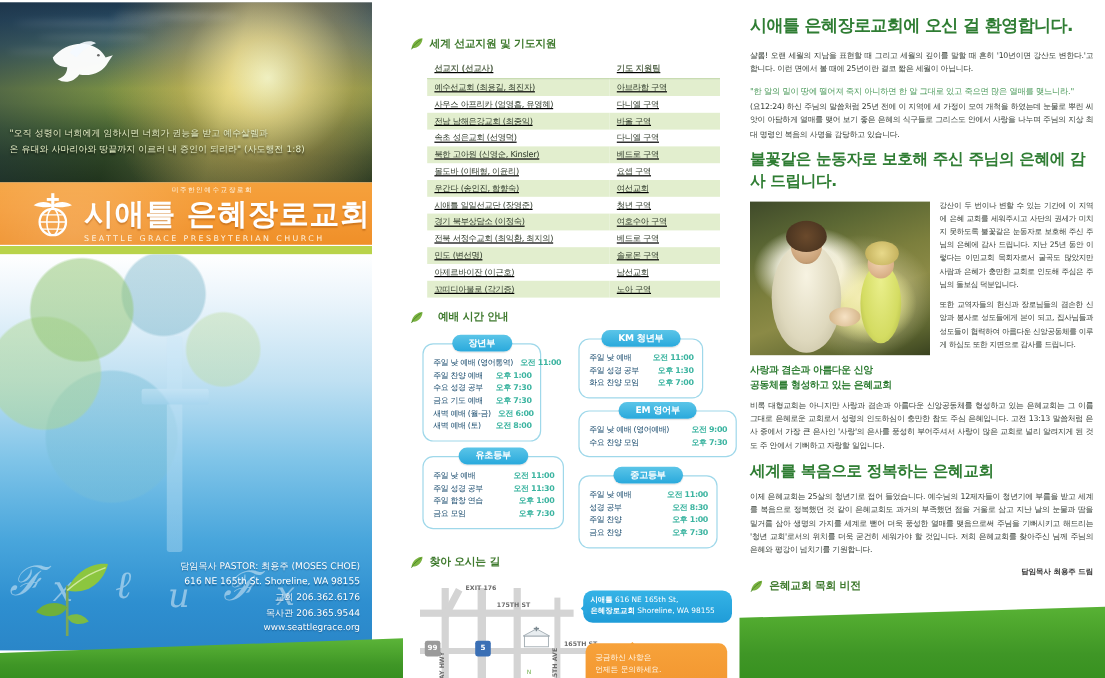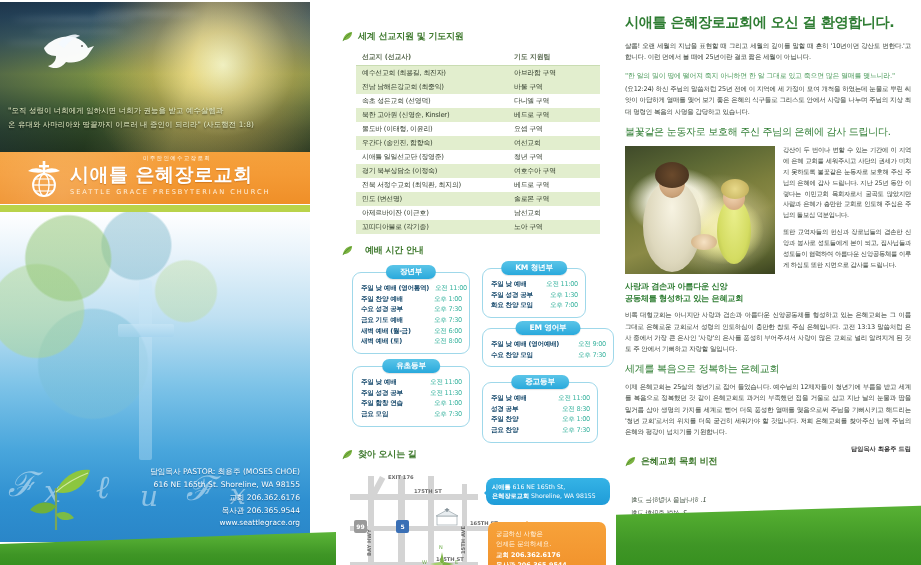--- a/index.html
+++ b/index.html
@@ -44,21 +44,21 @@
     background:linear-gradient(to bottom,#f5a13c 0%,#f49a35 45%,#ef8f28 100%);
     overflow:hidden;
   }
   .logo-band:after{
     content:""; position:absolute; inset:0;
     background:radial-gradient(circle at 20% 80%, rgba(255,255,255,0.18) 0%, rgba(255,255,255,0) 45%);
   }
   .logo-mark{ position:absolute; left:24px; top:6px; width:40px; height:40px; z-index:2;}
   .logo-text{ position:absolute; left:70px; top:3px; z-index:2; }
   .logo-sub-top{ font-size:5.6px; color:#fff6e8; letter-spacing:1.2px; text-align:center; width:170px; margin-left:22px; }
-  .logo-kr{ font-size:19px; font-weight:bold; color:#ffffff; letter-spacing:0.5px; line-height:1.25; text-shadow:0 1px 1px rgba(150,70,0,0.35); }
+  .logo-kr{ font-size:25px; font-weight:bold; color:#ffffff; letter-spacing:0.5px; line-height:1.25; text-shadow:0 1px 1px rgba(150,70,0,0.35); }
   .logo-en{ font-size:6.6px; color:#fdf0dd; letter-spacing:2.0px; margin-top:1px; }
 
   .green-rule{ position:absolute; left:0; top:205px; width:310px; height:7px; background:#b9d34a; }
 
   .left-photo {
     position:absolute; left:0; top:212px; width:310px; height:330px;
     background:
       radial-gradient(circle at 22% 14%, rgba(150,200,120,0.55) 0 42px, rgba(150,200,120,0) 44px),
       radial-gradient(circle at 44% 10%, rgba(120,180,200,0.45) 0 34px, rgba(120,180,200,0) 36px),
       radial-gradient(circle at 12% 30%, rgba(175,215,145,0.5) 0 46px, rgba(175,215,145,0) 48px),
@@ -95,21 +95,21 @@
 
   
   .mid-col{ position:absolute; left:336px; top:18px; width:280px; height:565px; }
 
   .sec-head{
     display:flex; align-items:center; gap:5px;
     font-size:9px; font-weight:bold; color:#3f7a2e; letter-spacing:-0.2px;
   }
   .leaf-ico{ width:11px; height:11px; flex:0 0 11px; }
 
-  .mis-table{ width:244px; margin:7px 0 0 20px; border-collapse:collapse; }
+  .mis-table{ width:244px; margin:7px 0 0 20px; border-collapse:collapse;text-decoration:underline; }
   .mis-table th{
     font-size:6.9px; font-weight:bold; color:#5d6d54; text-align:left;
     padding:2px 4px 3px 6px; border-bottom:1.4px solid #c9dcb2; letter-spacing:-0.1px;
   }
   .mis-table td{
     font-size:6.9px; color:#2f3a2a; padding:2.0px 4px 2.0px 6px;
     letter-spacing:-0.25px; white-space:nowrap;
   }
   .mis-table tr.alt td{ background:#e2eece; }
   .mis-table td.col2{ color:#2f3a2a; }
@@ -121,24 +121,24 @@
     background:#ffffff; padding:10px 7px 6px 8px;
   }
   .sbox .cap{
     position:absolute; left:50%; transform:translateX(-50%); top:-8px;
     background:linear-gradient(to bottom,#5bc5e8,#29a9dc);
     color:#fff; font-size:7.6px; font-weight:bold; padding:1.5px 14px 2px;
     border-radius:9px; white-space:nowrap; letter-spacing:-0.2px;
     box-shadow:0 1px 1px rgba(0,0,0,0.12);
   }
   .srow{ display:flex; justify-content:space-between; font-size:6.6px; line-height:1.62; letter-spacing:-0.3px; }
-  .srow .nm{ color:#15486b; font-weight:bold; white-space:nowrap; }
-  .srow .tm{ color:#3bb4a0; font-weight:normal; white-space:nowrap; padding-left:6px; }
-
-  .b-adult{ left:16px; top:6px; width:118px; }
+  .srow .nm{ color:#15486b; font-weight:normal; white-space:nowrap; }
+  .srow .tm{ color:#3bb4a0; font-weight:bold; white-space:nowrap; padding-left:6px; }
+
+  .b-adult{ left:16px; top:6px; width:99px; }
   .b-child{ left:16px; top:100px; width:118px; }
   .b-km   { left:146px; top:2px;  width:104px; }
   .b-em   { left:146px; top:62px; width:132px; }
   .b-youth{ left:146px; top:116px;width:116px; }
 
   
   .map-head{ margin-top:6px; }
   .mapwrap{ position:relative; width:280px; height:128px; margin-top:3px; }
   .road{ position:absolute; background:#d4d4d4; }
   .maplbl{ position:absolute; font-size:5.2px; color:#6b6b6b; font-weight:bold; white-space:nowrap; }
@@ -163,21 +163,21 @@
   .compass{ position:absolute; left:92px; top:86px; width:28px; height:28px; font-size:5px; color:#6fae4a; }
 
   
   .right-col{ position:absolute; left:616px; top:0; width:305px; height:565px; padding:14px 10px 0 9px; }
   .r-title{
     font-size:14.2px; font-weight:bold; color:#2f7d33; letter-spacing:-0.5px;
     line-height:1.25; margin-bottom:9px;
   }
   .r-p{ font-size:6.5px; color:#333b33; line-height:1.72; letter-spacing:-0.2px; text-align:justify; margin-bottom:7px; }
   .r-quote{ font-size:6.9px; color:#4b9a5a; line-height:1.75; letter-spacing:-0.2px; margin-bottom:2px; }
-  .r-sub{ font-size:10px; font-weight:normal; color:#2f7d33; letter-spacing:-0.3px; margin:5px 0 6px; line-height:1.4; }
+  .r-sub{ font-size:13px; font-weight:bold; color:#2f7d33; letter-spacing:-0.3px; margin:5px 0 6px; line-height:1.4; }
 
   .jesus-block{ overflow:hidden; }
   .jesus-img{
     float:left; width:150px; height:128px; margin:1px 8px 5px 0;
     background:
       radial-gradient(ellipse at 62% 62%, rgba(255,245,205,0.75) 0%, rgba(255,240,190,0) 46%),
       radial-gradient(ellipse at 34% 44%, rgba(250,248,235,0.9) 0 26px, rgba(250,248,235,0) 48px),
       radial-gradient(ellipse at 66% 66%, rgba(228,232,120,0.8) 0 20px, rgba(228,232,120,0) 40px),
       linear-gradient(160deg,#3f4a2a 0%,#5c6834 24%,#7c7f3d 46%,#8b8a46 62%,#5d6530 86%,#39421f 100%);
     position:relative; overflow:hidden;
@@ -303,20 +303,24 @@
         <tr>
           <th>선교지 (선교사)</th>
           <th>기도 지원팀</th>
         </tr>
       </thead>
       <tbody id="mission-body">
           <tr class="alt">
             <td>예수선교회 (최용길, 최진자)</td>
             <td class="col2">아브라함 구역</td>
           </tr>
+          <tr>
+            <td>사우스 아프리카 (엄영흠, 유영혜)</td>
+            <td class="col2">다니엘 구역</td>
+          </tr>
           <tr class="alt">
             <td>전남 남해은강교회 (최중익)</td>
             <td class="col2">바울 구역</td>
           </tr>
           <tr>
             <td>속초 성은교회 (선영덕)</td>
             <td class="col2">다니엘 구역</td>
           </tr>
           <tr class="alt">
             <td>북한 고아원 (신영순, Kinsler)</td>

